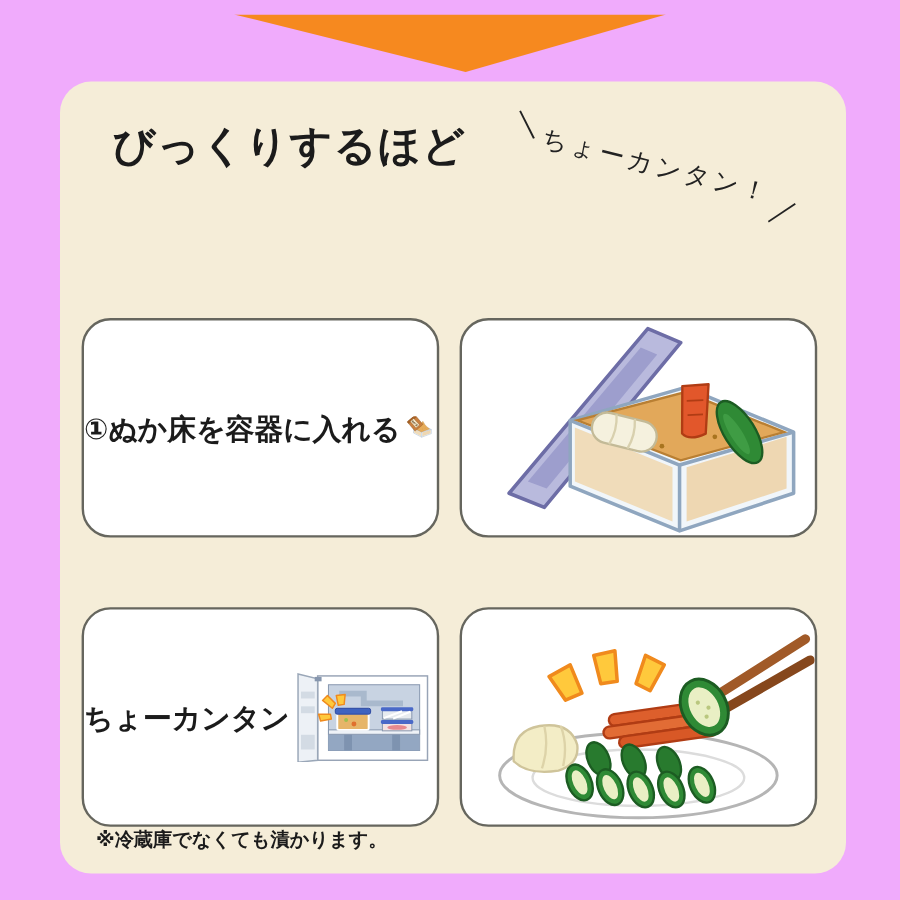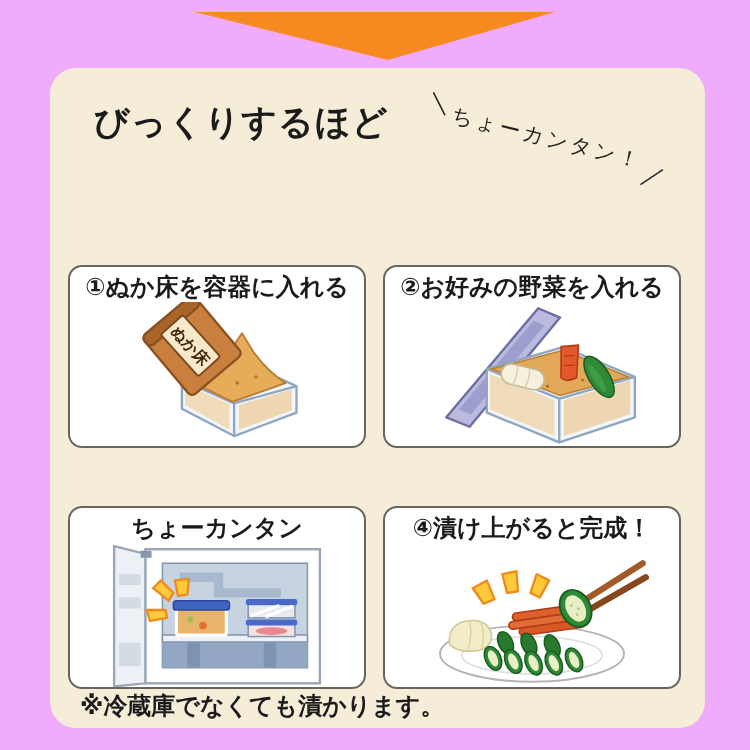--- a/index.html
+++ b/index.html
@@ -26,33 +26,33 @@
   }
   .callout .stroke-l{display:inline-block;font-size:24px;transform:translateY(-9px);}
   .callout .stroke-r{display:inline-block;font-size:24px;transform:translateY(11px);}
   .callout .callout-text{letter-spacing:3px;}
   .grid{
     position:absolute;left:18px;top:154px;
     display:grid;grid-template-columns:298px 298px;grid-template-rows:226px 226px;
     column-gap:17px;row-gap:15px;
   }
   .panel{
-    box-sizing:border-box;background:#ffffff;border:2px solid #66665e;border-radius:14px;
-    overflow:hidden;display:flex;flex-direction:column;align-items:center;margin-top:43px;
+    box-sizing:border-box;background:#ffffff;border:2px solid #66665e;border-radius:24px;
+    overflow:hidden;display:flex;flex-direction:row;align-items:center;margin-top:43px;
   }
   .panel h2{
     margin:6px 0 0;font-size:24px;font-weight:600;line-height:1.2;
     white-space:nowrap;color:#1b1b1b;
   }
   .panel .illus{flex:1;width:100%;min-height:0;}
   .panel svg{display:block;width:100%;height:100%;}
   svg text{font-family:"Liberation Sans","DejaVu Sans",sans-serif;}
   .footnote{
     position:absolute;left:30px;top:622px;margin:0;
-    font-size:24px;font-weight:bold;color:#1b1b1b;
+    font-size:16px;font-weight:bold;color:#1b1b1b;
   }
 </style>
 </head>
 <body>
 
 <div class="stage">
 
   <svg class="down-arrow" width="360" height="48" viewBox="0 0 360 48" aria-hidden="true">
     <polygon points="0,0 360,0 193,48" fill="#F6891F"></polygon>
   </svg>
@@ -97,21 +97,20 @@
               <g transform="translate(116,56) rotate(48)">
                 <rect x="-36" y="-19" width="72" height="38" rx="3" fill="#f7e9c9" stroke="#7a4a1e" stroke-width="2.5"></rect>
                 <text x="0" y="7" text-anchor="middle" font-size="20" font-weight="bold" fill="#3f2708">ぬか床</text>
               </g>
             </g>
           </svg>
         </div>
       </section>
 
       <section class="panel">
-        <h2>②お好みの野菜を入れる</h2>
         <div class="illus">
           <svg viewBox="0 0 300 185" preserveAspectRatio="xMidYMid meet" aria-hidden="true">
             <g>
               <polygon points="40,148 158,8 186,20 70,160" fill="#b9badd" stroke="#6d6da6" stroke-width="3" stroke-linejoin="round"></polygon>
               <polygon points="56,138 152,24 166,30 72,144" fill="#9d9ecd"></polygon>
             </g>
             <g>
               <path d="M92 86 L190 58 L282 96 L282 148 L185 180 L92 142 Z" fill="#f1f6fa" stroke="#8fa6bf" stroke-width="3" stroke-linejoin="round"></path>
               <path d="M96 92 L179 126 L179 172 L96 138 Z" fill="#f0dcba"></path>
               <path d="M191 126 L276 100 L276 144 L191 172 Z" fill="#eed7b2"></path>
@@ -179,21 +178,20 @@
             <g>
               <polygon points="100,68 112,66 114,46 96,48" fill="#ffc93c" stroke="#f08a1d" stroke-width="3" stroke-linejoin="round"></polygon>
               <polygon points="88,74 94,64 78,48 68,58" fill="#ffc93c" stroke="#f08a1d" stroke-width="3" stroke-linejoin="round"></polygon>
               <polygon points="84,86 86,96 64,100 60,86" fill="#ffc93c" stroke="#f08a1d" stroke-width="3" stroke-linejoin="round"></polygon>
             </g>
           </svg>
         </div>
       </section>
 
       <section class="panel">
-        <h2>④漬け上がると完成！</h2>
         <div class="illus">
           <svg viewBox="0 0 300 185" preserveAspectRatio="xMidYMid meet" aria-hidden="true">
             <g>
               <polygon points="88,78 102,72 92,48 74,58" fill="#ffc93c" stroke="#f08a1d" stroke-width="3" stroke-linejoin="round"></polygon>
               <polygon points="118,64 132,62 130,36 112,40" fill="#ffc93c" stroke="#f08a1d" stroke-width="3" stroke-linejoin="round"></polygon>
               <polygon points="148,64 160,70 172,48 156,40" fill="#ffc93c" stroke="#f08a1d" stroke-width="3" stroke-linejoin="round"></polygon>
             </g>
             <g>
               <ellipse cx="150" cy="142" rx="118" ry="36" fill="#ffffff" stroke="#b5b5b5" stroke-width="2.5"></ellipse>
               <ellipse cx="150" cy="144" rx="90" ry="24" fill="none" stroke="#dcdcdc" stroke-width="2"></ellipse>

